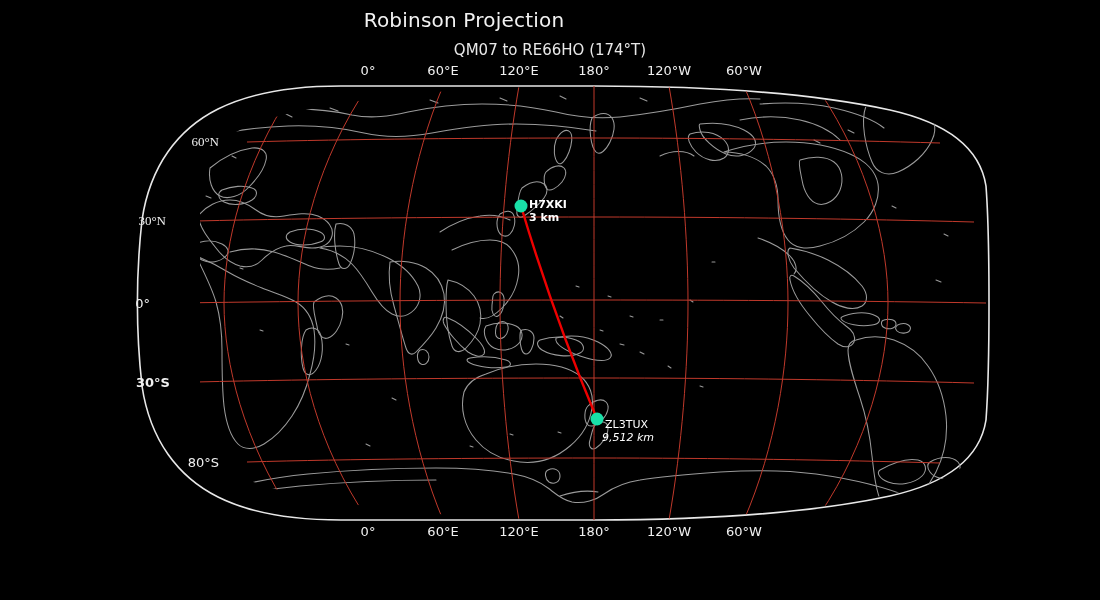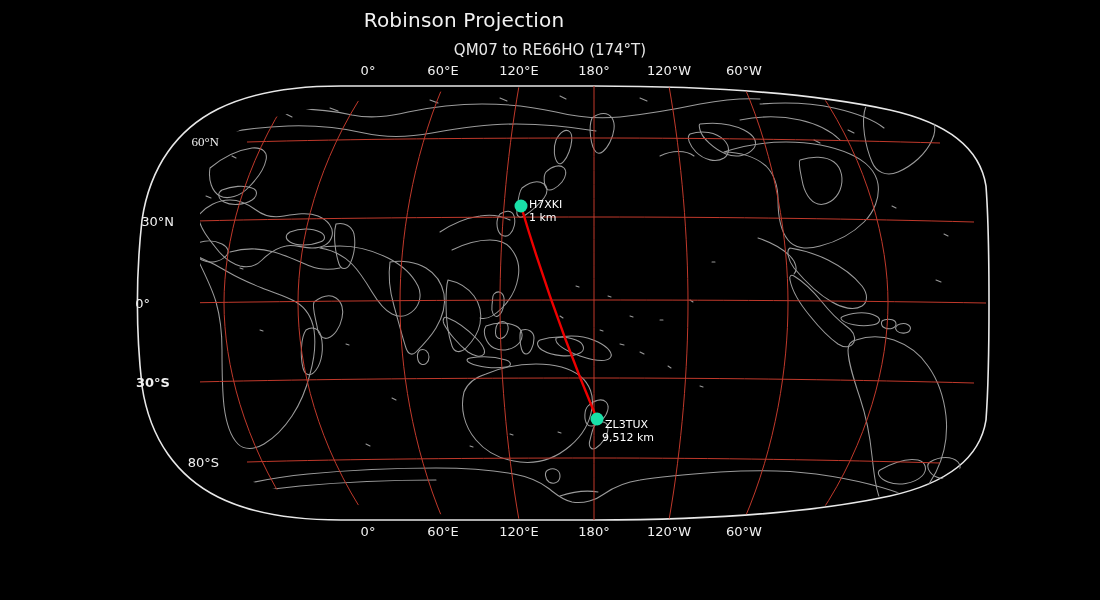--- a/index.html
+++ b/index.html
@@ -332,28 +332,28 @@
   <div class="lonlab" style="left:744px;top:63px;">60°W</div>
 
   <div class="lonlab" style="left:368px;top:524px;">0°</div>
   <div class="lonlab" style="left:443px;top:524px;">60°E</div>
   <div class="lonlab" style="left:519px;top:524px;">120°E</div>
   <div class="lonlab" style="left:594px;top:524px;">180°</div>
   <div class="lonlab" style="left:669px;top:524px;">120°W</div>
   <div class="lonlab" style="left:744px;top:524px;">60°W</div>
 
   <div class="latlab" style="left:119px;top:142px;width:100px;font-family:Liberation Serif, serif;">60°N</div>
-  <div class="latlab" style="left:64px;top:221px;width:110px;">30°N</div>
+  <div class="latlab" style="left:56px;top:221px;width:110px;font-family:Liberation Serif, serif;">30°N</div>
   <div class="latlab" style="left:40px;top:303px;width:110px;">0°</div>
   <div class="latlab" style="left:60px;top:382px;width:110px;font-weight:bold;">30°S</div>
   <div class="latlab" style="left:119px;top:462px;width:100px;">80°S</div>
 
-  <div class="stnlab" style="left:529px;top:199px;">
+  <div class="stnlab" style="left:529px;top:199px;font-weight:bold;">
     <div>H7XKI</div>
-    <div>1 km</div>
+    <div>3 km</div>
   </div>
 
   <div class="stnlab" style="left:605px;top:419px;">
     <div>ZL3TUX</div>
-    <div style="margin-left:-3px;">9,512 km</div>
+    <div style="margin-left:-3px;font-style:italic;">9,512 km</div>
   </div>
 
 </div>
 
 </body></html>

